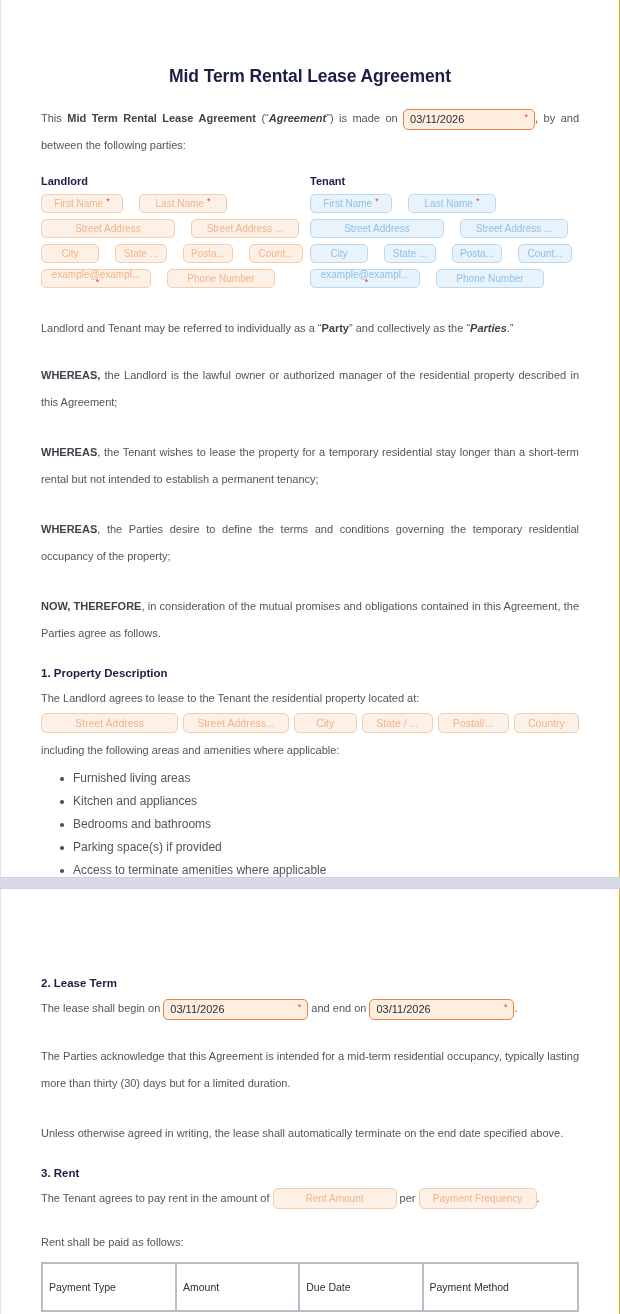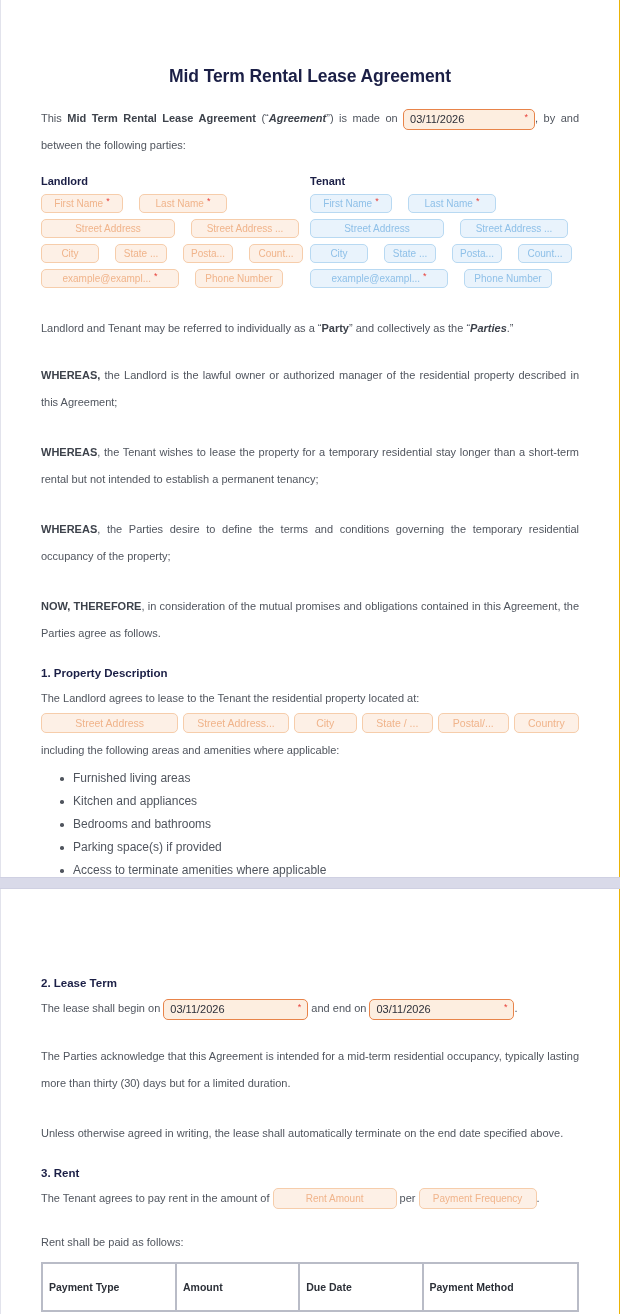--- a/index.html
+++ b/index.html
@@ -135,22 +135,22 @@
 
   
   .w-first { width: 82px; }
   .w-last  { width: 88px; }
   .w-addr1 { width: 134px; }
   .w-addr2 { width: 108px; }
   .w-city  { width: 58px; }
   .w-state { width: 52px; }
   .w-post  { width: 50px; }
   .w-count { width: 54px; }
-  .w-email { width: 138px; }
-  .w-phone { width: 88px; }
+  .w-email { width: 110px; flex-direction: column; }
+  .w-phone { width: 108px; }
 
   
   .inline-date {
     display: inline-flex;
     vertical-align: middle;
     height: 21px;
     width: 132px;
   }
   .inline-date.wide { width: 145px; }
 
@@ -208,21 +208,21 @@
     margin-top: 9px;
     border: 1px solid #b9bcc7;
   }
   table.pay-table th {
     border: 1px solid #b9bcc7;
     height: 48px;
     text-align: left;
     vertical-align: middle;
     padding: 0 6px;
     font-size: 10.5px;
-    font-weight: bold;
+    font-weight: normal;
     color: #2c3038;
     background: #ffffff;
   }
   .col-1 { width: 25%; }
   .col-2 { width: 23%; }
   .col-3 { width: 23%; }
   .col-4 { width: 29%; }
 </style>
 </head>
 <body>

